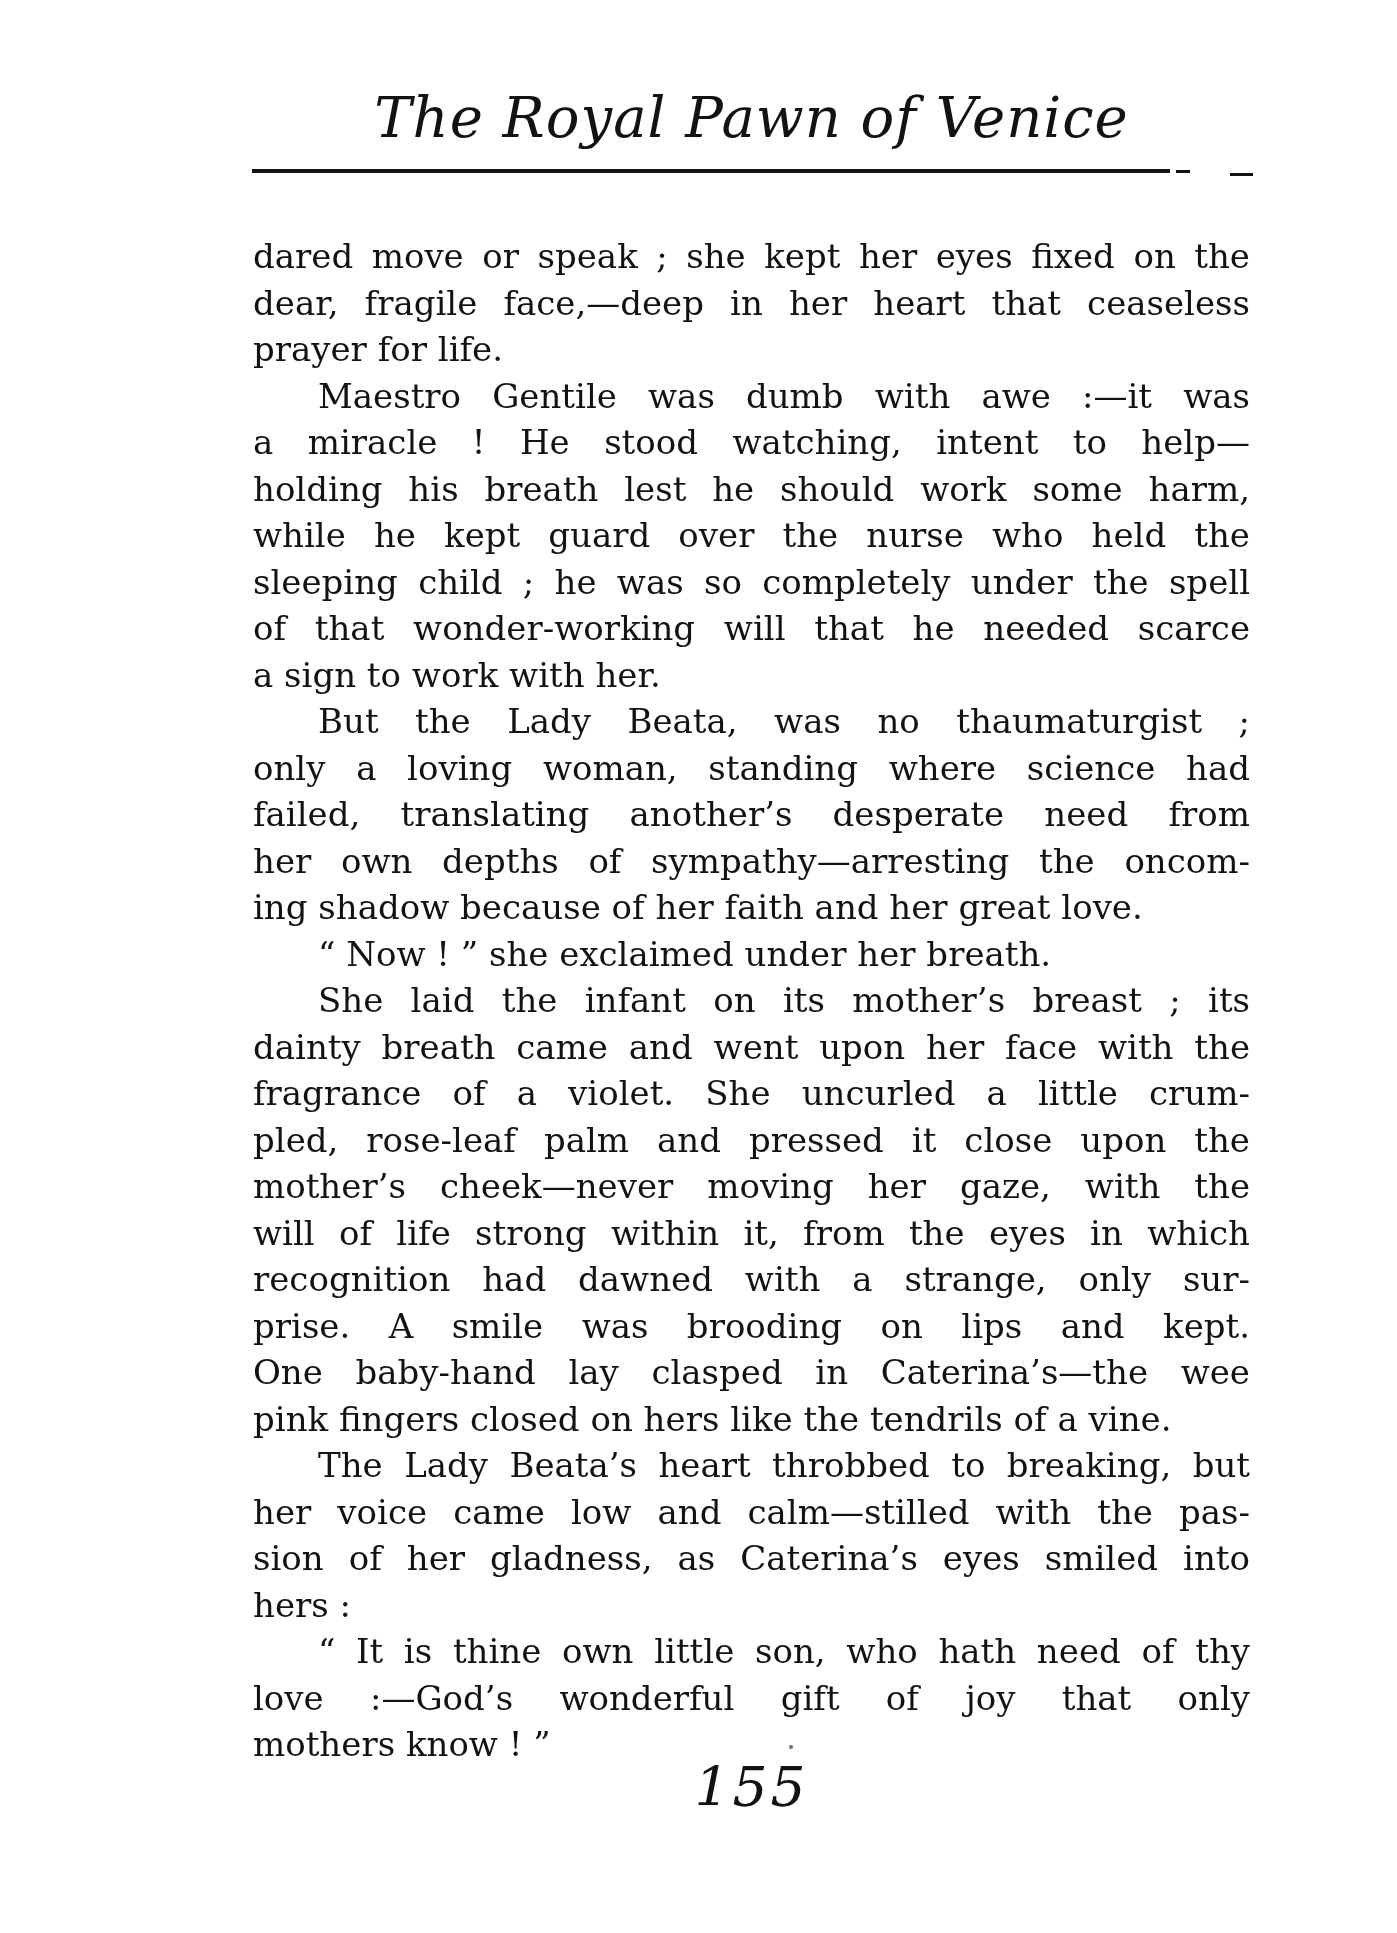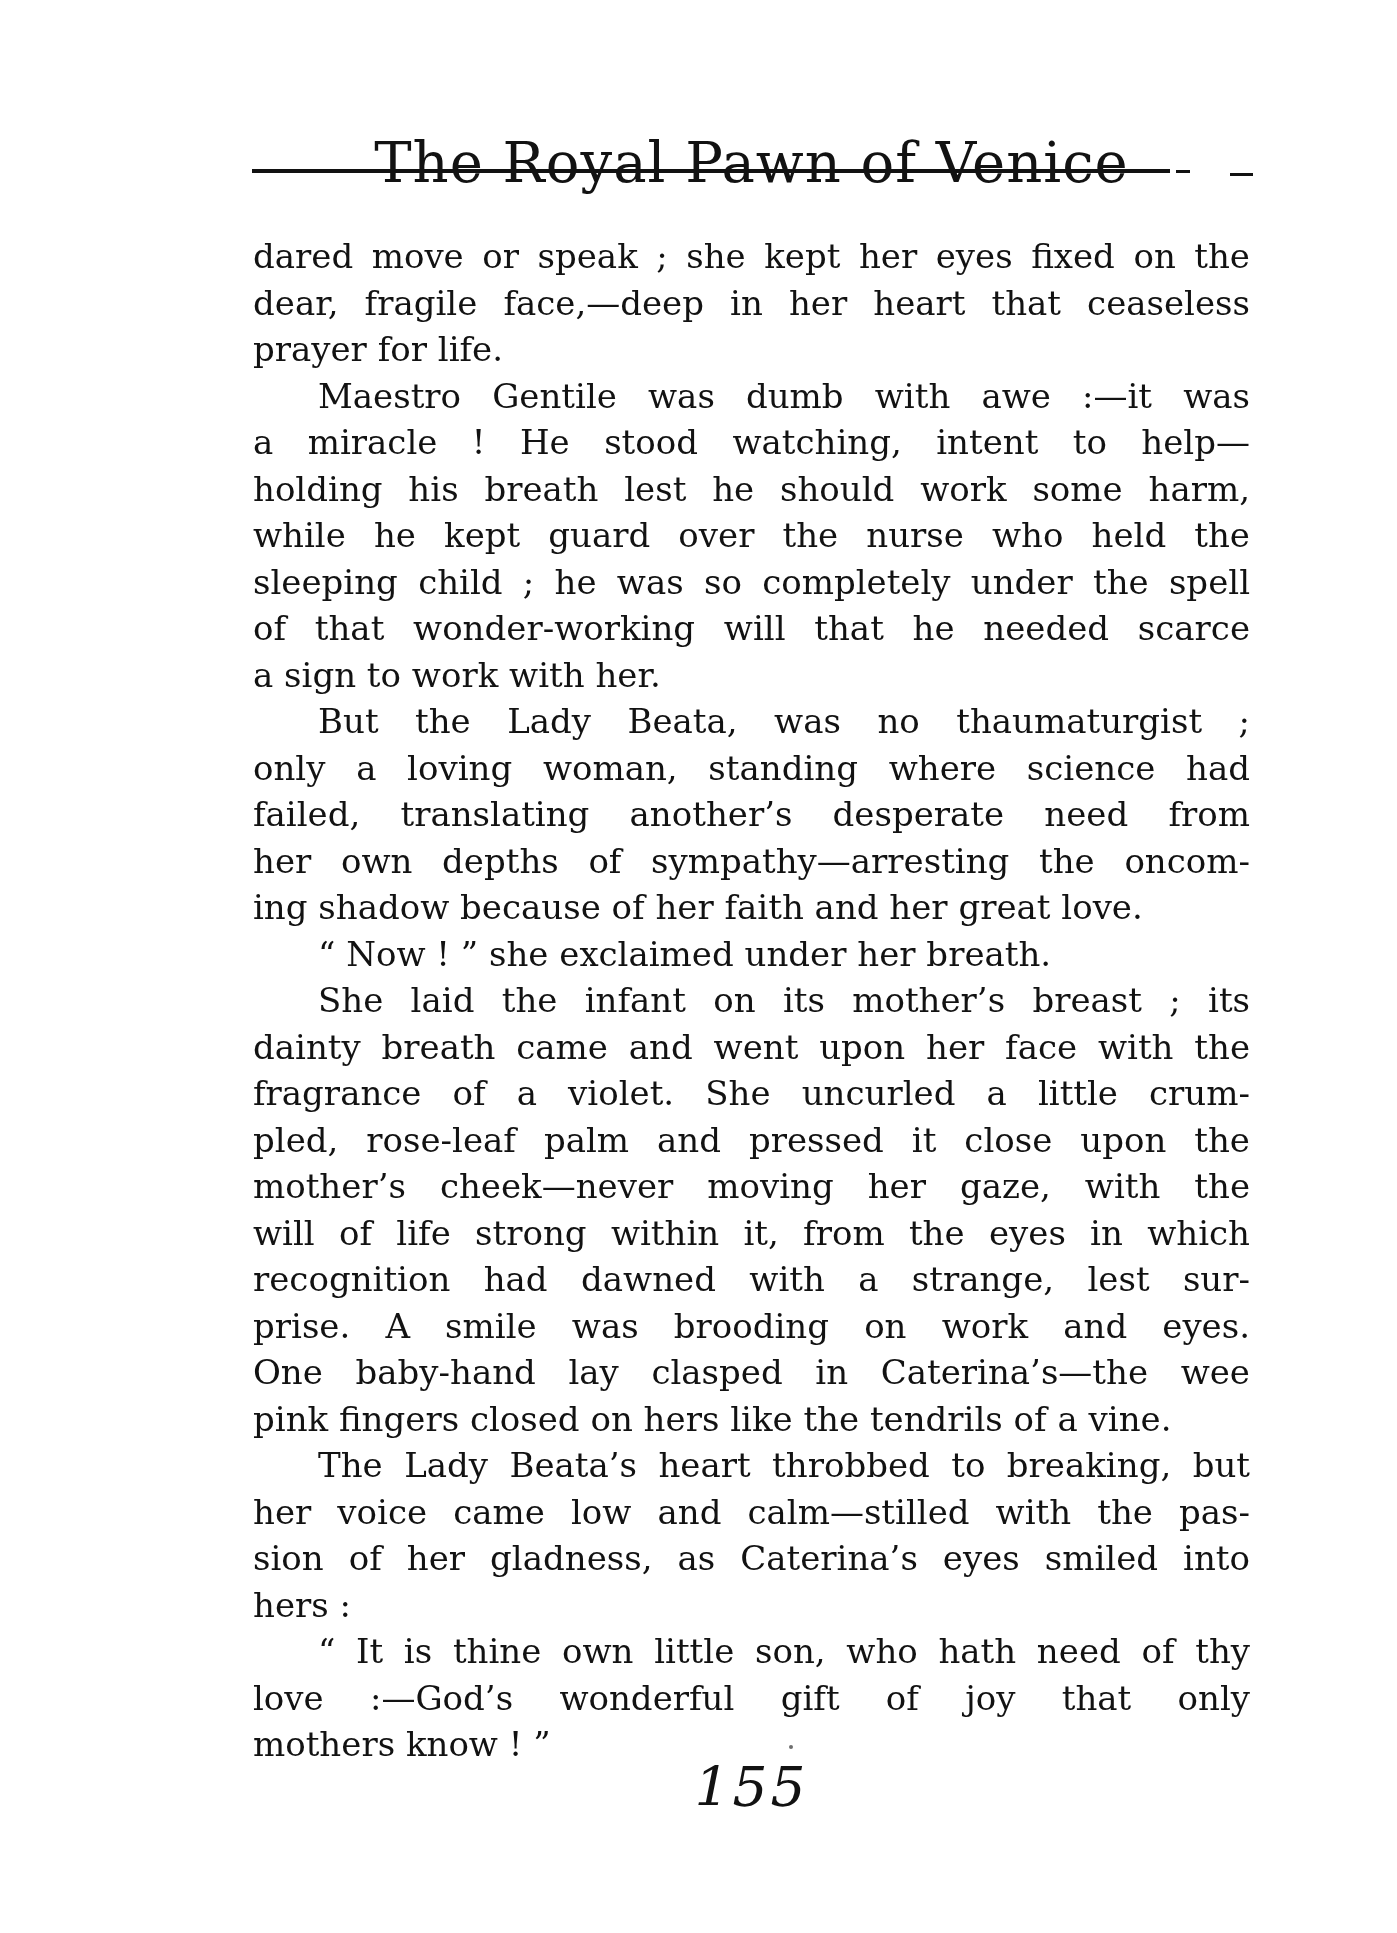--- a/index.html
+++ b/index.html
@@ -11,25 +11,25 @@
     overflow: hidden;
     font-family: "DejaVu Serif", serif;
     color: #121212;
   }
   .running-header {
     position: absolute;
     top: 90px;
     left: 253px;
     width: 997px;
     text-align: center;
+    font-style: italic;
     font-size: 56px;
     line-height: 1;
     white-space: nowrap;
     letter-spacing: 1px;
-    margin-top: 45px;
   }
   .rule {
     position: absolute;
     background: #121212;
   }
   .rule-main  { top: 169px; left: 252px; width: 918px; height: 4px; }
   .rule-frag1 { top: 170px; left: 1176px; width: 14px; height: 3px; }
   .rule-frag2 { top: 173px; left: 1230px; width: 23px; height: 3px; }
   .text-block {
     position: absolute;
@@ -89,22 +89,22 @@
       <div class="line just">failed, translating another’s desperate need from</div>
       <div class="line just">her own depths of sympathy—arresting the oncom-</div>
       <div class="line">ing shadow because of her faith and her great love.</div>
       <div class="line indent">“ Now ! ” she exclaimed under her breath.</div>
       <div class="line just indent">She laid the infant on its mother’s breast ; its</div>
       <div class="line just">dainty breath came and went upon her face with the</div>
       <div class="line just">fragrance of a violet.  She uncurled a little crum-</div>
       <div class="line just">pled, rose-leaf palm and pressed it close upon the</div>
       <div class="line just">mother’s cheek—never moving her gaze, with the</div>
       <div class="line just">will of life strong within it, from the eyes in which</div>
-      <div class="line just">recognition had dawned with a strange, lest sur-</div>
-      <div class="line just">prise.  A smile was brooding on work and eyes.</div>
+      <div class="line just">recognition had dawned with a strange, only sur-</div>
+      <div class="line just">prise.  A smile was brooding on lips and kept.</div>
       <div class="line just">One baby-hand lay clasped in Caterina’s—the wee</div>
       <div class="line">pink fingers closed on hers like the tendrils of a vine.</div>
       <div class="line just indent">The Lady Beata’s heart throbbed to breaking, but</div>
       <div class="line just">her voice came low and calm—stilled with the pas-</div>
       <div class="line just">sion of her gladness, as Caterina’s eyes smiled into</div>
       <div class="line">hers :</div>
       <div class="line just indent">“ It is thine own little son, who hath need of thy</div>
       <div class="line just">love :—God’s wonderful gift of joy that only</div>
       <div class="line">mothers know ! ”</div>
     </div>

